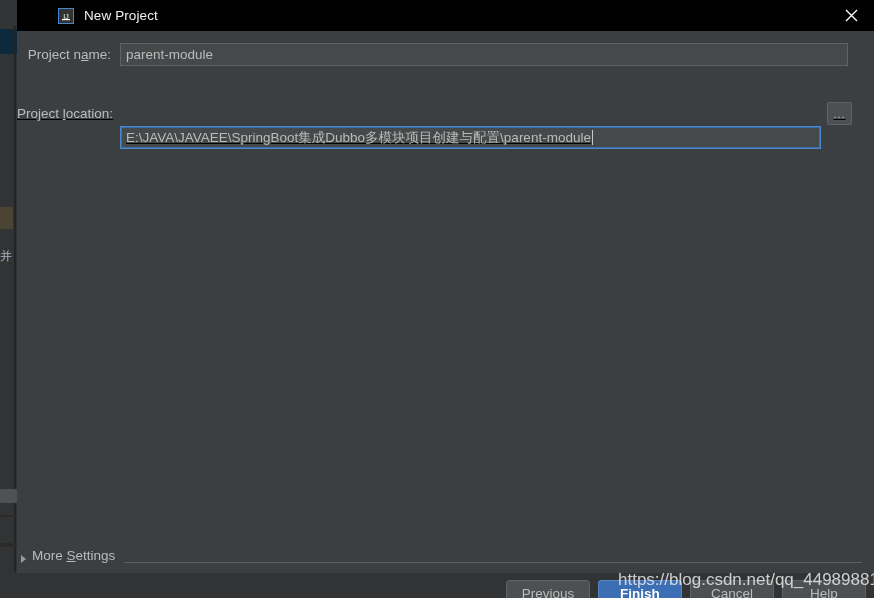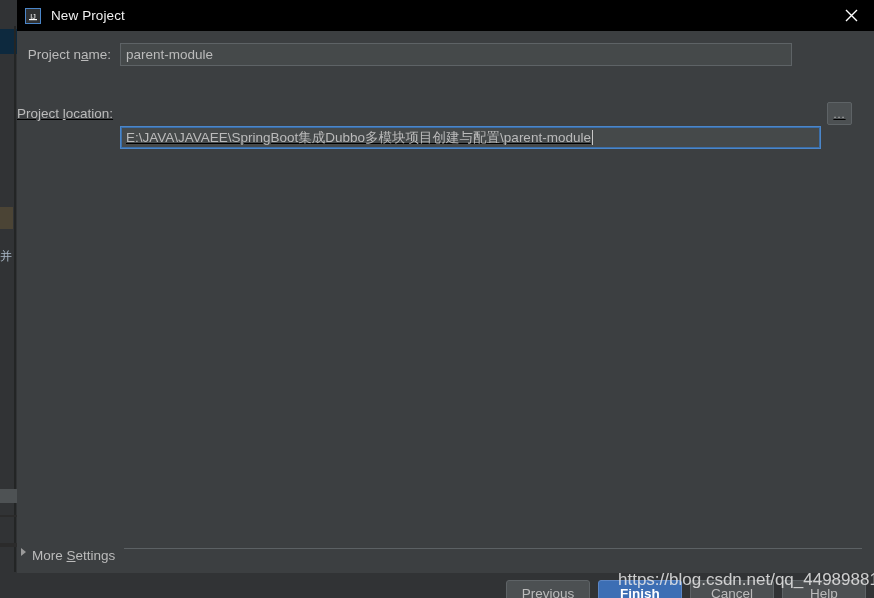--- a/index.html
+++ b/index.html
@@ -99,20 +99,21 @@
   }
 
   
   #titlebar {
     height: 31px;
     background: #000000;
     display: flex;
     align-items: center;
     flex: none;
     position: relative;
+    padding-left: 33px;
   }
   .ij-icon {
     width: 16px;
     height: 16px;
     margin-left: 8px;
     border: 1px solid #4b86c9;
     background: #2f3133;
     box-sizing: border-box;
     display: flex;
     align-items: center;
@@ -171,21 +172,21 @@
     border: 1px solid #5e6366;
     box-sizing: border-box;
     display: flex;
     align-items: center;
     padding: 0 5px;
     color: #bbbbbb;
     font-size: 13.5px;
     white-space: nowrap;
     overflow: hidden;
   }
-  #project-name-input { width: 672px; }
+  #project-name-input { width: 728px; }
   #project-location-input {
     width: 701px;
     border: 1px solid #4b86c9;
     box-shadow: 0 0 0 1px #3b6ea8 inset;
     margin-top: 48px;
   }
   .caret {
     display: inline-block;
     width: 1px;
     height: 15px;
@@ -211,21 +212,21 @@
     flex: none;
   }
 
   
   #more-settings-row {
     position: absolute;
     left: 4px;
     top: 517px;
     width: 845px;
     display: flex;
-    align-items: flex-start;
+    align-items: flex-end;
   }
   .tri {
     width: 0; height: 0;
     border-left: 5px solid #9a9a9a;
     border-top: 4px solid transparent;
     border-bottom: 4px solid transparent;
     margin-right: 6px;
     flex: none;
   }
   #more-settings-label {

